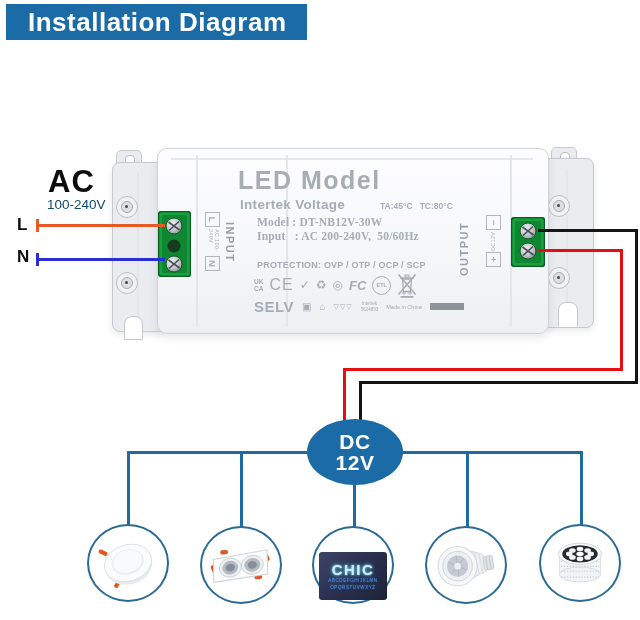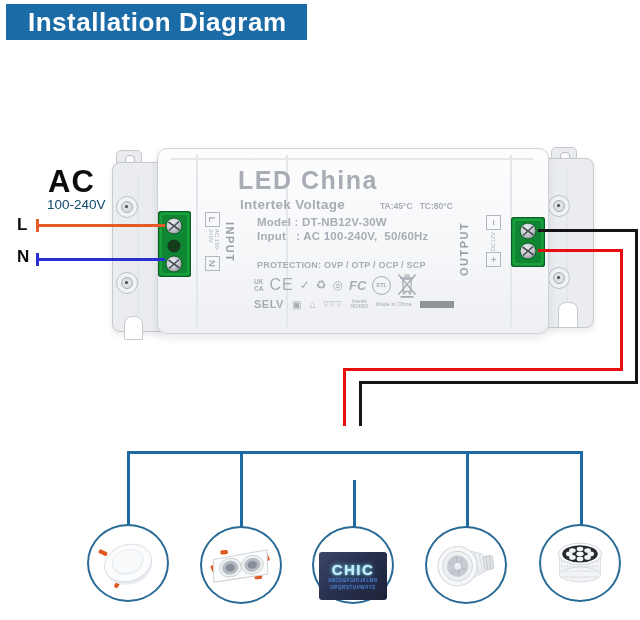--- a/index.html
+++ b/index.html
@@ -34,30 +34,30 @@
   .boss-outer{width:22px;height:22px;border-radius:50%;background:#f1f2f4;border:1.5px solid #bcc1c6;box-sizing:border-box;}
   .boss-mid{position:absolute;left:3.5px;top:3.5px;width:12px;height:12px;border-radius:50%;
             background:#dcdfe3;border:1.5px solid #a8adb3;box-sizing:border-box;}
   .boss-hole{position:absolute;left:3px;top:3px;width:3px;height:3px;border-radius:50%;background:#43474c;}
 
   
   .g{color:#a7acb5;}
   .lbl-title{left:238px;top:166px;font-size:25px;font-weight:bold;letter-spacing:1.5px;}
   .lbl-sub{left:240px;top:197px;font-size:13.5px;font-weight:bold;letter-spacing:0.3px;}
   .lbl-temps{left:380px;top:201px;font-size:8.5px;font-weight:bold;}
-  .spec{left:257px;font-size:11.5px;font-weight:bold;white-space:pre;letter-spacing:0.2px;}
+  .spec{left:257px;font-size:11.5px;font-weight:bold;white-space:pre;letter-spacing:0.2px;font-family:Liberation Serif, serif;}
   .lbl-prot{left:257px;top:260px;font-size:9px;font-weight:bold;letter-spacing:0.2px;}
   .certs{left:254px;display:flex;align-items:center;}
   .ukca{font-size:6.5px;font-weight:bold;line-height:1.1;text-align:center;}
   .ce{font-size:16px;font-weight:normal;letter-spacing:1px;}
   .glyph{font-size:12px;}
   .fcc{font-size:13px;font-weight:bold;font-style:italic;}
   .etl{width:19px;height:19px;border:1.5px solid #a7acb5;border-radius:50%;
        display:flex;align-items:center;justify-content:center;font-size:5.5px;font-weight:bold;box-sizing:border-box;}
-  .selv{font-size:11px;font-weight:bold;letter-spacing:0.5px;}
+  .selv{font-size:15px;font-weight:bold;letter-spacing:0.5px;}
   .tiny2{font-size:4.5px;line-height:1.2;text-align:center;}
   .madein{font-size:5.5px;}
   .grahbar{width:34px;height:7px;background:#8f949b;}
 
   
   .vtext{writing-mode:vertical-rl;text-orientation:mixed;}
   .vtext-up{writing-mode:vertical-rl;text-orientation:mixed;transform:rotate(180deg);}
   .io-word{font-size:11px;font-weight:bold;letter-spacing:1.5px;color:#9aa0a9;}
   .tbox{width:15px;height:15px;border:1.5px solid #b2b7be;color:#a7acb5;box-sizing:border-box;
         display:flex;align-items:center;justify-content:center;font-size:9.5px;font-weight:bold;}
@@ -156,28 +156,28 @@
 
   <div class="abs tbox" style="left:205px;top:212px;">
     <span class="rot-cw">L</span>
   </div>
   <div class="abs vtext tiny-rot" style="left:208px;top:229px;height:26px;">AC:100-240V</div>
   <div class="abs tbox" style="left:205px;top:256px;">
     <span class="rot-cw">N</span>
   </div>
   <div class="abs vtext io-word" style="left:224px;top:222px;height:58px;">INPUT</div>
 
-  <div class="abs g lbl-title">LED China</div>
+  <div class="abs g lbl-title">LED Model</div>
   <div class="abs g lbl-sub">Intertek Voltage</div>
   <div class="abs g lbl-temps">
     <span>TA:45°C</span>&nbsp;&nbsp;
     <span>TC:80°C</span>
   </div>
   <div class="abs g spec" style="top:216px;">Model : DT-NB12V-30W</div>
-  <div class="abs g spec" style="top:230px;">Input   : AC 100-240V,  50/60Hz</div>
+  <div class="abs g spec" style="top:230px;">Input   : AC 200-240V,  50/60Hz</div>
   <div class="abs certs g" style="top:272px;gap:6px;">
     <div class="ukca">
       <div>UK</div>
       <div>CA</div>
     </div>
     <div class="ce">CE</div>
     <div class="glyph">✓</div>
     <div class="glyph">♻</div>
     <div class="glyph">◎</div>
     <div class="fcc">FC</div>
@@ -245,20 +245,24 @@
   <div class="wire" style="left:343px;top:368px;width:280px;height:3px;background:#e60f0f;"></div>
   <div class="wire" style="left:343px;top:368px;width:3px;height:58px;background:#e60f0f;"></div>
 
   <div class="bluline" style="left:127px;top:451px;width:456px;height:3px;"></div>
   <div class="bluline" style="left:127px;top:451px;width:3px;height:75px;"></div>
   <div class="bluline" style="left:240px;top:451px;width:3px;height:77px;"></div>
   <div class="bluline" style="left:353px;top:480px;width:3px;height:48px;"></div>
   <div class="bluline" style="left:466px;top:451px;width:3px;height:77px;"></div>
   <div class="bluline" style="left:580px;top:451px;width:3px;height:75px;"></div>
 
+  <div class="abs dc">
+    <div>DC</div>
+    <div>12V</div>
+  </div>
 
   <div class="devcircle" style="left:87px;top:524px;">
     <svg width="66" height="66" viewBox="0 0 80 80">
       <g transform="rotate(-18 40 40)">
         <rect x="10" y="16" width="11" height="5" rx="2" fill="#e2571f" transform="rotate(42 15 18)"></rect>
         <rect x="60" y="36" width="11" height="5" rx="2" fill="#e2571f" transform="rotate(95 65 38)"></rect>
         <rect x="16" y="58" width="11" height="5" rx="2" fill="#e2571f" transform="rotate(140 21 60)"></rect>
         <ellipse cx="40" cy="43" rx="29" ry="23" fill="#e8ebee"></ellipse>
         <ellipse cx="40" cy="40" rx="29" ry="22" fill="#fbfcfd" stroke="#d8dbdf" stroke-width="1"></ellipse>
         <ellipse cx="40" cy="39" rx="20" ry="15" fill="#eef0f2"></ellipse>

